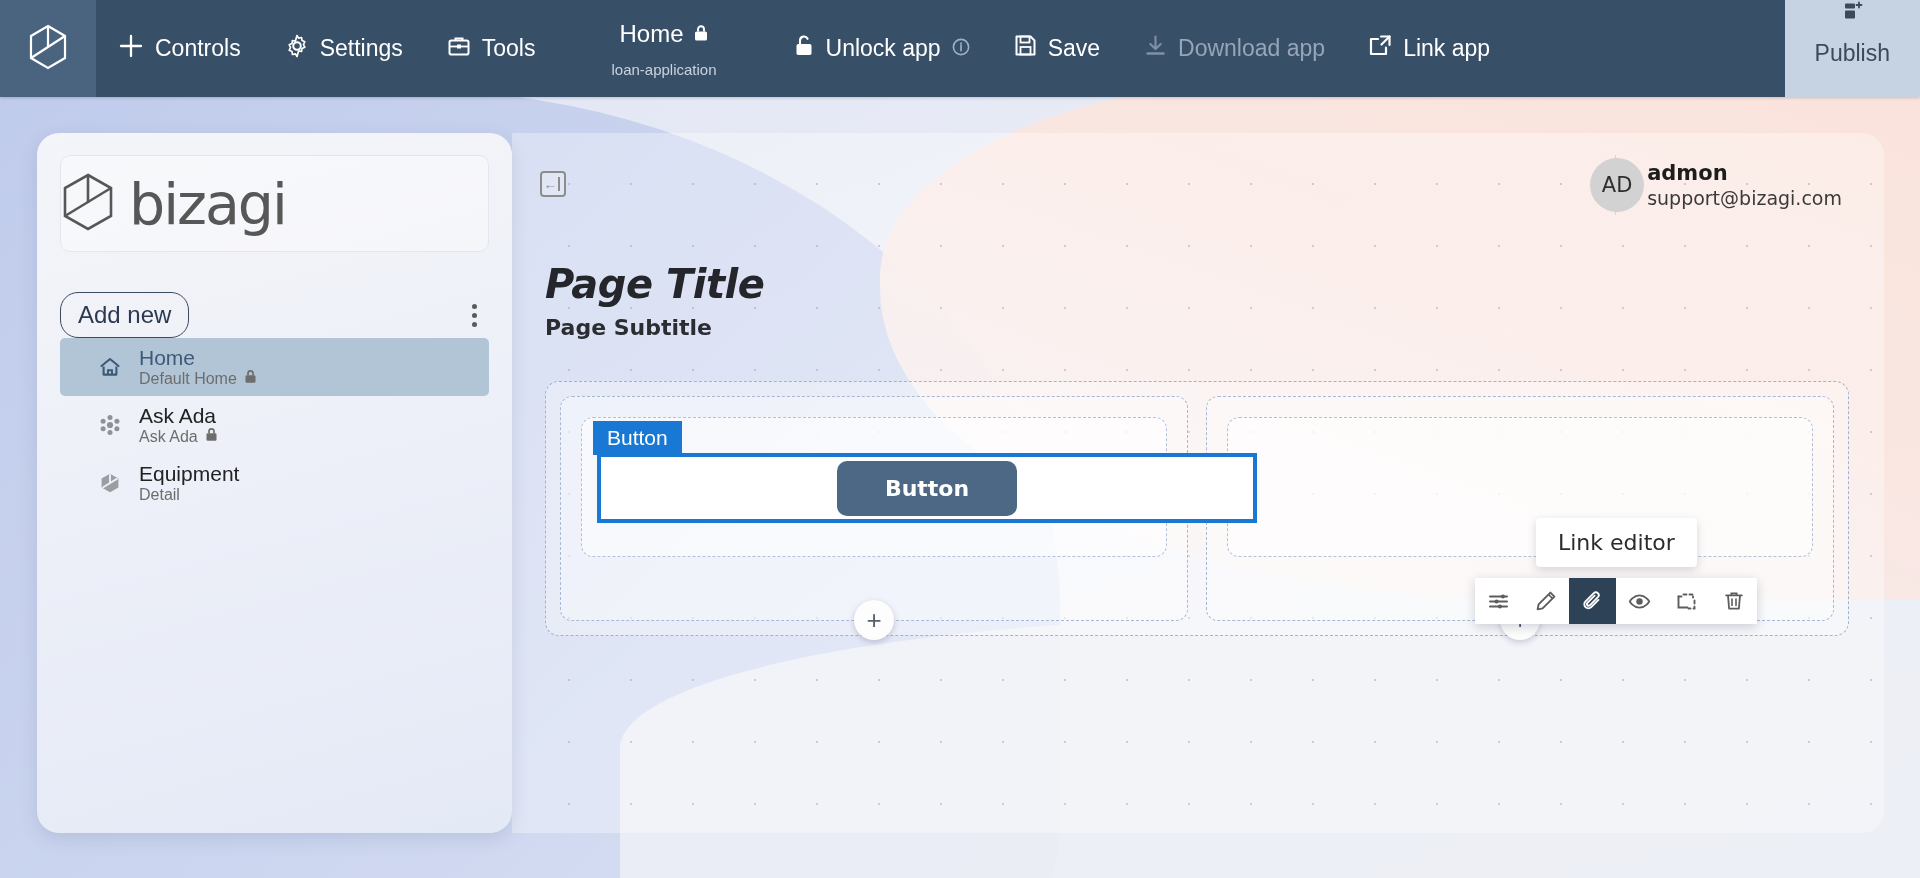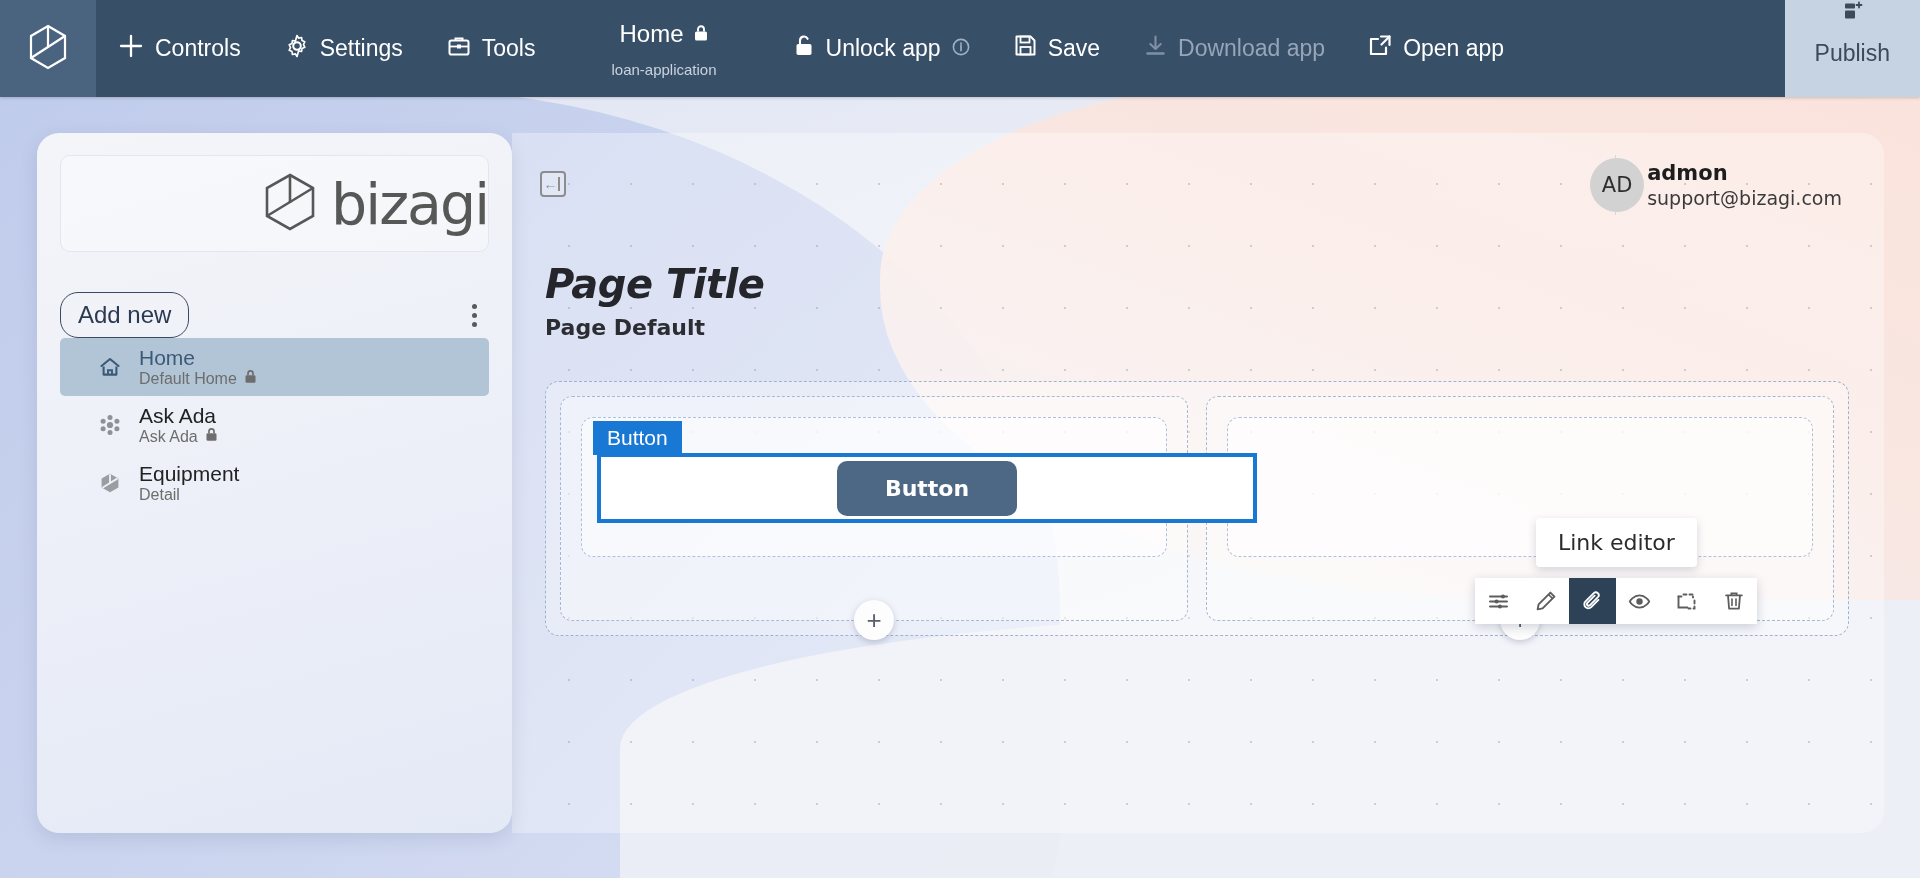--- a/index.html
+++ b/index.html
@@ -110,21 +110,21 @@
     box-shadow: 0 6px 18px rgba(80,95,130,.16);
     z-index: 20;
     overflow: hidden;
   }
   #brand-box {
     margin: 22px 23px 0 23px;
     height: 97px;
     border: 1px solid #e3e6ee;
     border-radius: 10px;
     background: rgba(255,255,255,.35);
-    display: flex; align-items: center; justify-content: flex-end;
+    display: flex; align-items: center; justify-content: flex-start;
     gap: 14px;
   }
   #brand-box .bw { font-size: 57px; color: #575757; letter-spacing: -2px;
                    font-family: "DejaVu Sans", sans-serif; font-weight: 400; }
   #brand-box svg { width: 54px; height: 60px; }
 
   .panel-toolrow {
     display: flex; align-items: center;
     margin: 40px 23px 0 23px;
   }
@@ -416,21 +416,21 @@
         <span>Download app</span>
       </div>
       <div class="tb-item">
         <span>
           <svg width="23" height="23" viewBox="0 0 23 23">
               <path d="M12 2.5h8.5V11" stroke="#fff" stroke-width="2.2" fill="none" stroke-linecap="round" stroke-linejoin="round"></path>
               <path d="M20.5 2.5L12.5 10.5" stroke="#fff" stroke-width="2.2" stroke-linecap="round"></path>
               <path d="M17 13.5v6.5h-15v-15H9" stroke="#fff" stroke-width="2.2" fill="none" stroke-linecap="round" stroke-linejoin="round"></path>
             </svg>
         </span>
-        <span>Open app</span>
+        <span>Link app</span>
       </div>
     </div>
 
     <div id="publish-btn">
       <span>
         <svg width="22" height="22" viewBox="0 0 22 22">
             <rect x="4" y="3.5" width="10" height="5" rx="1" fill="#3c4a5a"></rect>
             <rect x="4" y="10.5" width="10" height="8" rx="1" fill="#3c4a5a"></rect>
             <path d="M18 2.5v5M15.5 5h5" stroke="#3c4a5a" stroke-width="1.8" stroke-linecap="round"></path>
           </svg>
@@ -536,21 +536,21 @@
     <div id="user-chip">
       <div class="avatar">AD</div>
       <div>
         <div class="uname">admon</div>
         <div class="umail">support@bizagi.com</div>
       </div>
     </div>
 
     <div id="page-head">
       <div class="pt">Page Title</div>
-      <div class="ps">Page Default</div>
+      <div class="ps">Page Subtitle</div>
     </div>
 
     <div id="row-outer">
 
       <div class="col-zone">
         <div class="inner-zone"></div>
         <div class="add-circle">+</div>
 
         <div id="widget-tag">Button</div>
         <div id="widget-selected">

